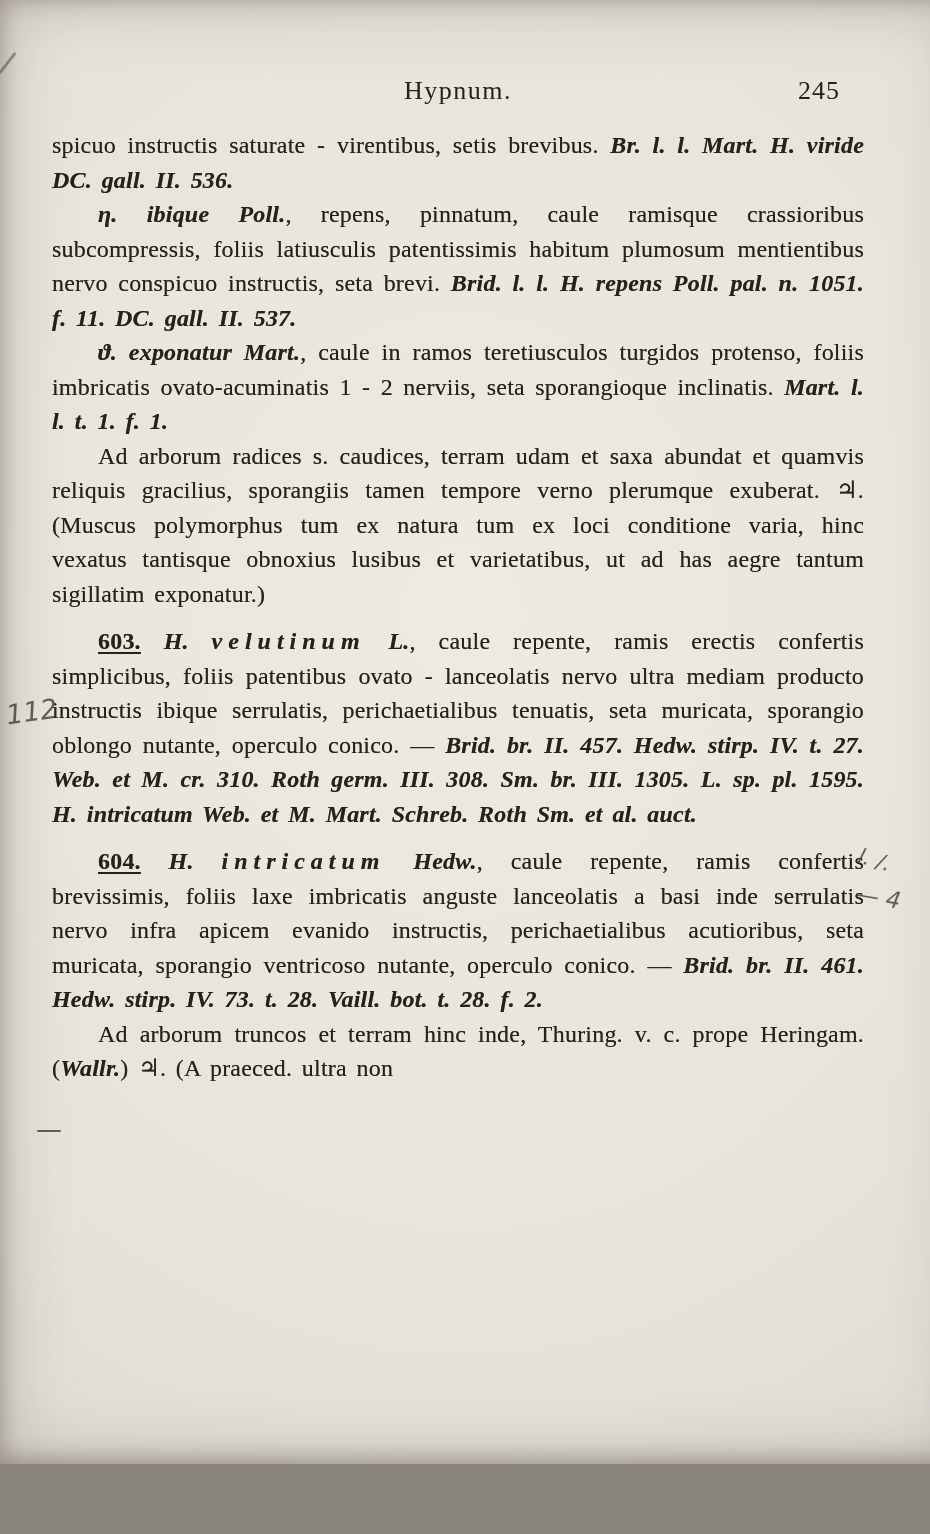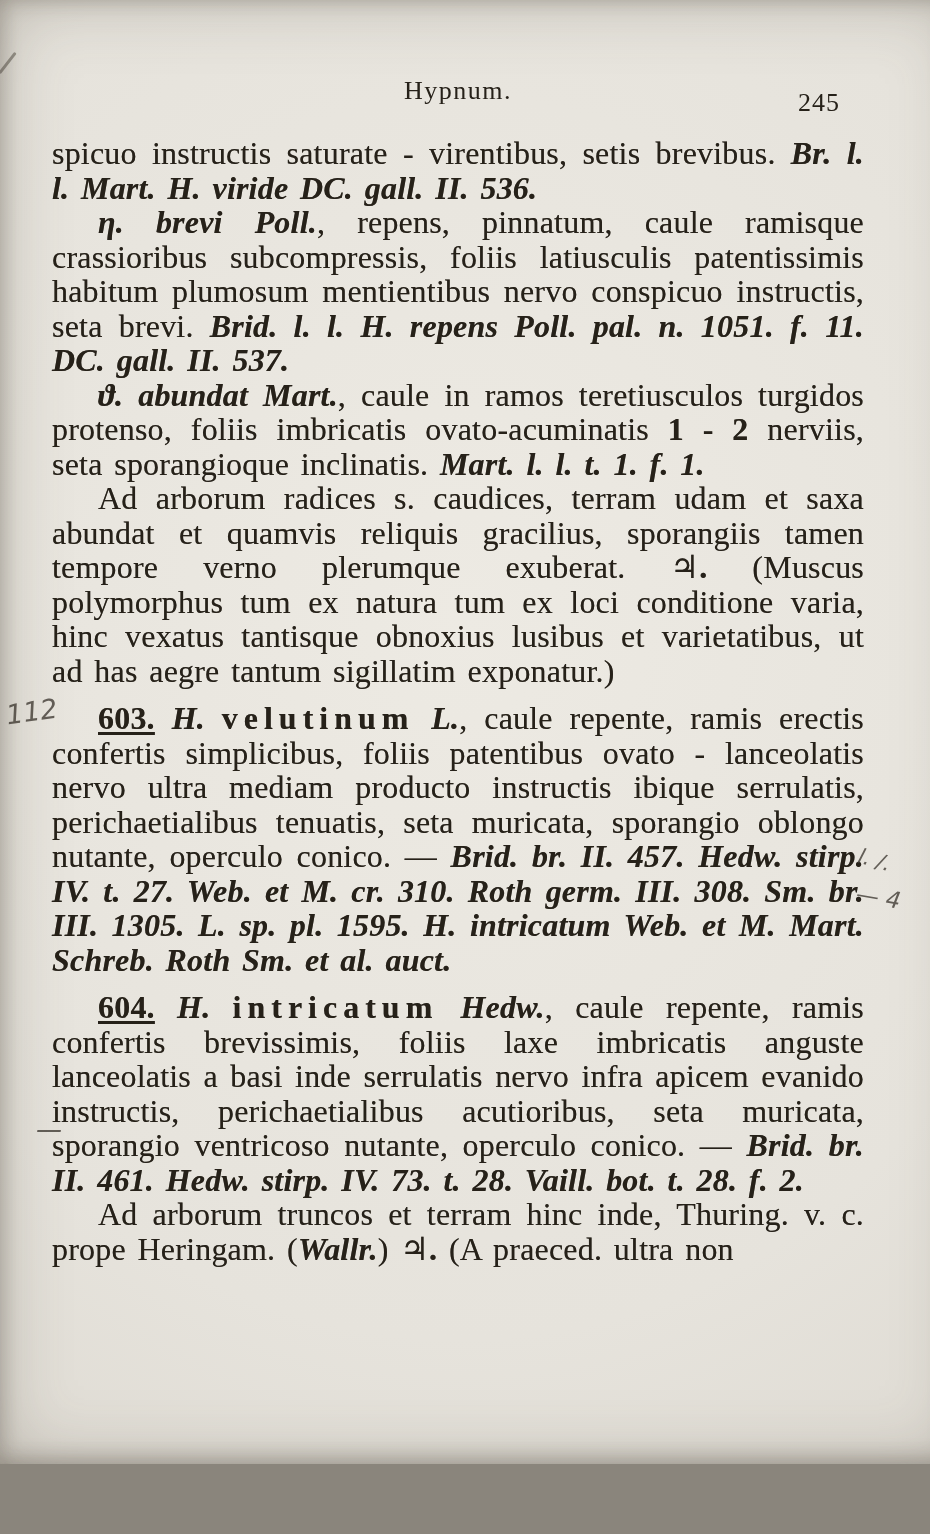--- a/index.html
+++ b/index.html
@@ -20,38 +20,38 @@
   .page::after {
     content: ""; position: absolute; inset: 0; pointer-events: none;
     box-shadow: inset 0 0 70px rgba(80,72,58,.28),
                 inset -14px 0 22px rgba(60,52,40,.18),
                 inset 0 -10px 18px rgba(60,52,40,.12),
                 inset 8px 0 16px rgba(60,52,40,.10);
   }
 
   .header { position: absolute; left: 52px; top: 76px; width: 812px; height: 36px; font-size: 26px; }
   .title  { position: absolute; left: 0; right: 0; text-align: center; letter-spacing: 1.5px; }
-  .pagenum{ position: absolute; right: 24px; top: 12px; letter-spacing: 1px; margin-left: 19px; }
+  .pagenum{ position: absolute; right: 24px; top: 0; letter-spacing: 1px; margin-left: 19px; }
 
   .text-block {
-    position: absolute; left: 52px; top: 136px; width: 812px;
-    font-size: 32px; line-height: 34.5px;
+    position: absolute; left: 52px; top: 128px; width: 812px;
+    font-size: 24px; line-height: 34.5px;
     text-align: justify;
     word-spacing: 3.5px; letter-spacing: .2px;
     text-shadow: 0 0 .4px rgba(30,25,18,.55);
   }
   .para { margin: 0; text-indent: 46px; }
   .para.no-indent { text-indent: 0; }
   .para.space-above { margin-top: 13px; }
 
   .seg-r  { }
-  .seg-b  { font-weight: bold; }
+  .seg-b  { font-weight: normal; }
   .seg-bi { font-weight: bold; font-style: italic; }
   .seg-u  { font-weight: bold; text-decoration: underline; text-underline-offset: 3px; }
-  .seg-sp { font-weight: bold; letter-spacing: 6px; }
+  .seg-sp { font-weight: bold; font-style: italic; letter-spacing: 6px; }
 
   .marginal {
     position: absolute;
     font-family: "DejaVu Sans", sans-serif;
     font-style: italic;
     color: #4c4740; opacity: .85;
     white-space: nowrap;
   }
   #m-left-number  { left: 6px;  top: 696px;  font-size: 27px; transform: rotate(-8deg); }
   #m-left-dash    { left: 36px; top: 1114px; font-size: 26px; }
@@ -74,22 +74,22 @@
 
 <div class="page">
 
   <div class="header">
     <span class="title">Hypnum.</span>
     <span class="pagenum">245</span>
   </div>
 
   <div class="text-block">
     <p class="para no-indent"><span class="seg-r">spicuo instructis saturate - virentibus, setis brevibus. </span><span class="seg-bi">Br. l. l. Mart. H. viride DC. gall. II. 536.</span></p>
-    <p class="para"><span class="seg-bi">η. brevi Poll.</span><span class="seg-r">, repens, pinnatum, caule ramisque crassioribus subcompressis, foliis latiusculis patentissimis habitum plumosum mentientibus nervo conspicuo instructis, seta brevi. </span><span class="seg-bi">Brid. l. l. H. repens Poll. pal. n. 1051. f. 11. DC. gall. II. 537.</span></p>
-    <p class="para"><span class="seg-bi">ϑ. abundat Mart.</span><span class="seg-r">, caule in ramos teretiusculos turgidos protenso, foliis imbricatis ovato-acuminatis </span><span class="seg-b">1 - 2</span><span class="seg-r"> nerviis, seta sporangioque inclinatis. </span><span class="seg-bi">Mart. l. l. t. 1. f. 1.</span></p>
+    <p class="para"><span class="seg-bi">η. ibique Poll.</span><span class="seg-r">, repens, pinnatum, caule ramisque crassioribus subcompressis, foliis latiusculis patentissimis habitum plumosum mentientibus nervo conspicuo instructis, seta brevi. </span><span class="seg-bi">Brid. l. l. H. repens Poll. pal. n. 1051. f. 11. DC. gall. II. 537.</span></p>
+    <p class="para"><span class="seg-bi">ϑ. exponatur Mart.</span><span class="seg-r">, caule in ramos teretiusculos turgidos protenso, foliis imbricatis ovato-acuminatis </span><span class="seg-b">1 - 2</span><span class="seg-r"> nerviis, seta sporangioque inclinatis. </span><span class="seg-bi">Mart. l. l. t. 1. f. 1.</span></p>
     <p class="para"><span class="seg-r">Ad arborum radices s. caudices, terram udam et saxa abundat et quamvis reliquis gracilius, sporangiis tamen tempore verno plerumque exuberat. </span><span class="seg-b">♃.</span><span class="seg-r">  (Muscus polymorphus tum ex natura tum ex loci conditione varia, hinc vexatus tantisque obnoxius lusibus et varietatibus, ut ad has aegre tantum sigillatim exponatur.)</span></p>
     <p class="para space-above"><span class="seg-u">603.</span><span class="seg-r"> </span><span class="seg-bi">H. </span><span class="seg-sp">velutinum</span><span class="seg-bi"> L.</span><span class="seg-r">, caule repente, ramis erectis confertis simplicibus, foliis patentibus ovato - lanceolatis nervo ultra mediam producto instructis ibique serrulatis, perichaetialibus tenuatis, seta muricata, sporangio oblongo nutante, operculo conico. — </span><span class="seg-bi">Brid. br. II. 457. Hedw. stirp. IV. t. 27. Web. et M. cr. 310. Roth germ. III. 308. Sm. br. III. 1305. L. sp. pl. 1595. H. intricatum Web. et M. Mart. Schreb. Roth Sm. et al. auct.</span></p>
     <p class="para space-above"><span class="seg-u">604.</span><span class="seg-r"> </span><span class="seg-bi">H. </span><span class="seg-sp">intricatum</span><span class="seg-bi"> Hedw.</span><span class="seg-r">, caule repente, ramis confertis brevissimis, foliis laxe imbricatis anguste lanceolatis a basi inde serrulatis nervo infra apicem evanido instructis, perichaetialibus acutioribus, seta muricata, sporangio ventricoso nutante, operculo conico. — </span><span class="seg-bi">Brid. br. II. 461. Hedw. stirp. IV. 73. t. 28. Vaill. bot. t. 28. f. 2.</span></p>
     <p class="para"><span class="seg-r">Ad arborum truncos et terram hinc inde, Thuring. v. c. prope Heringam. (</span><span class="seg-bi">Wallr.</span><span class="seg-r">) </span><span class="seg-b">♃.</span><span class="seg-r"> (A praeced. ultra non</span></p>
   </div>
 
   <span class="marginal" id="m-left-number">112</span>
   <span class="marginal" id="m-left-dash">—</span>
   <span class="marginal" id="m-right-top">l. /.</span>
   <span class="marginal" id="m-right-bottom">— 4</span>

